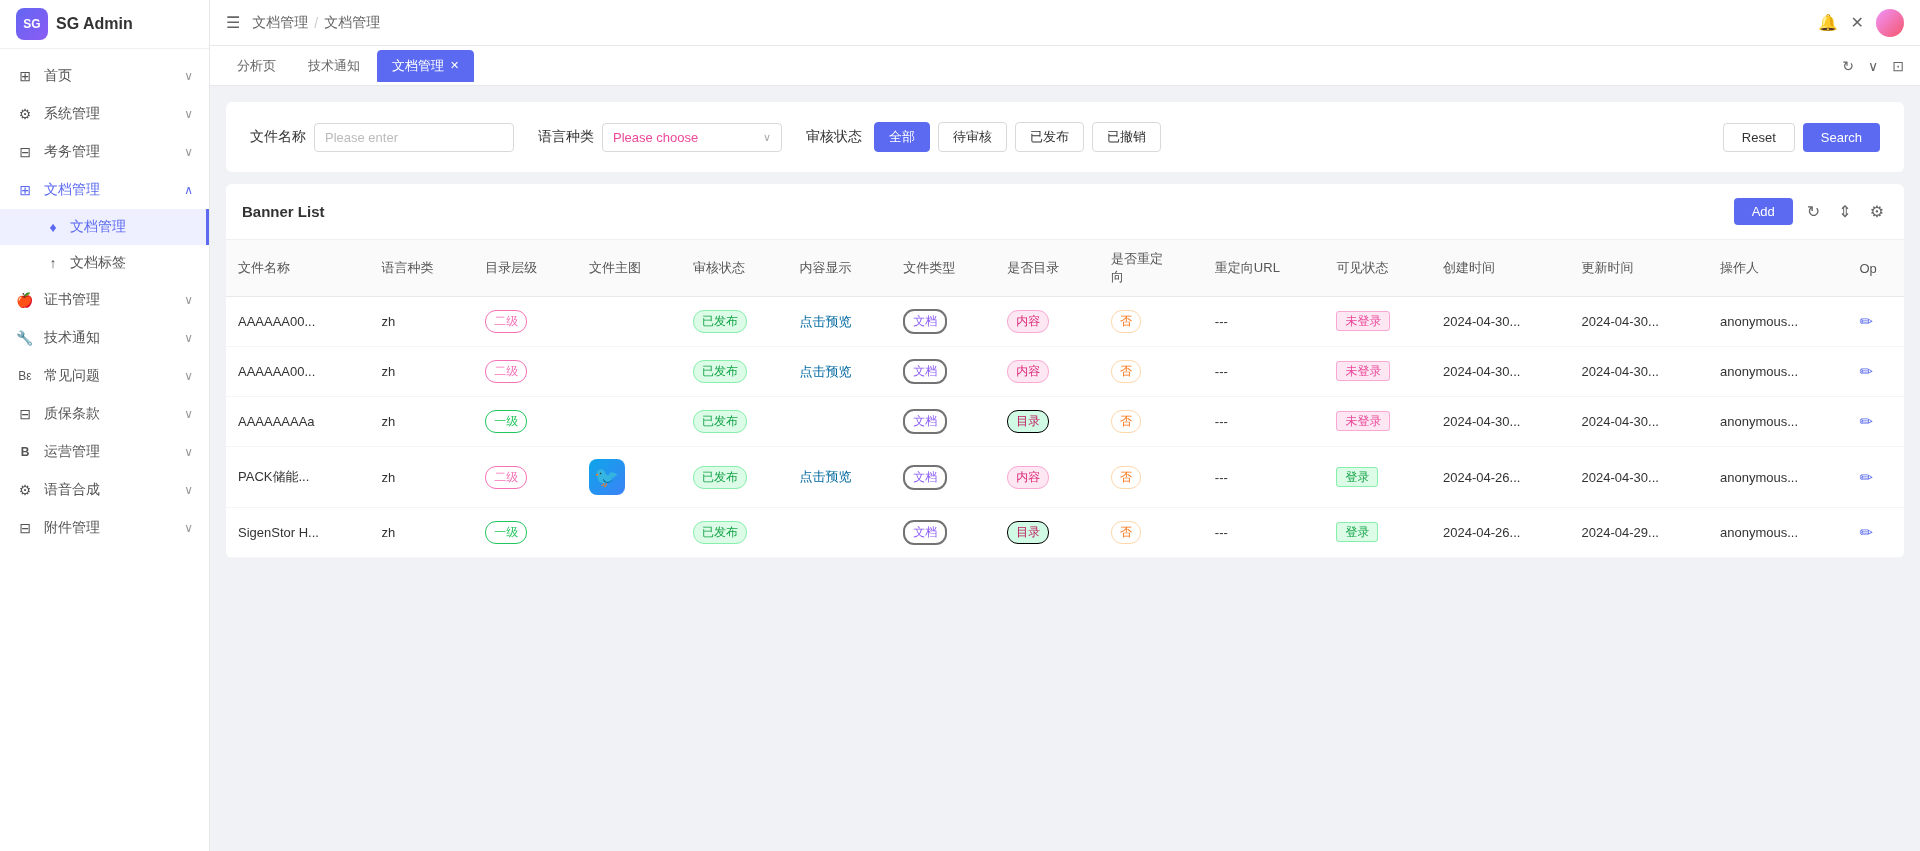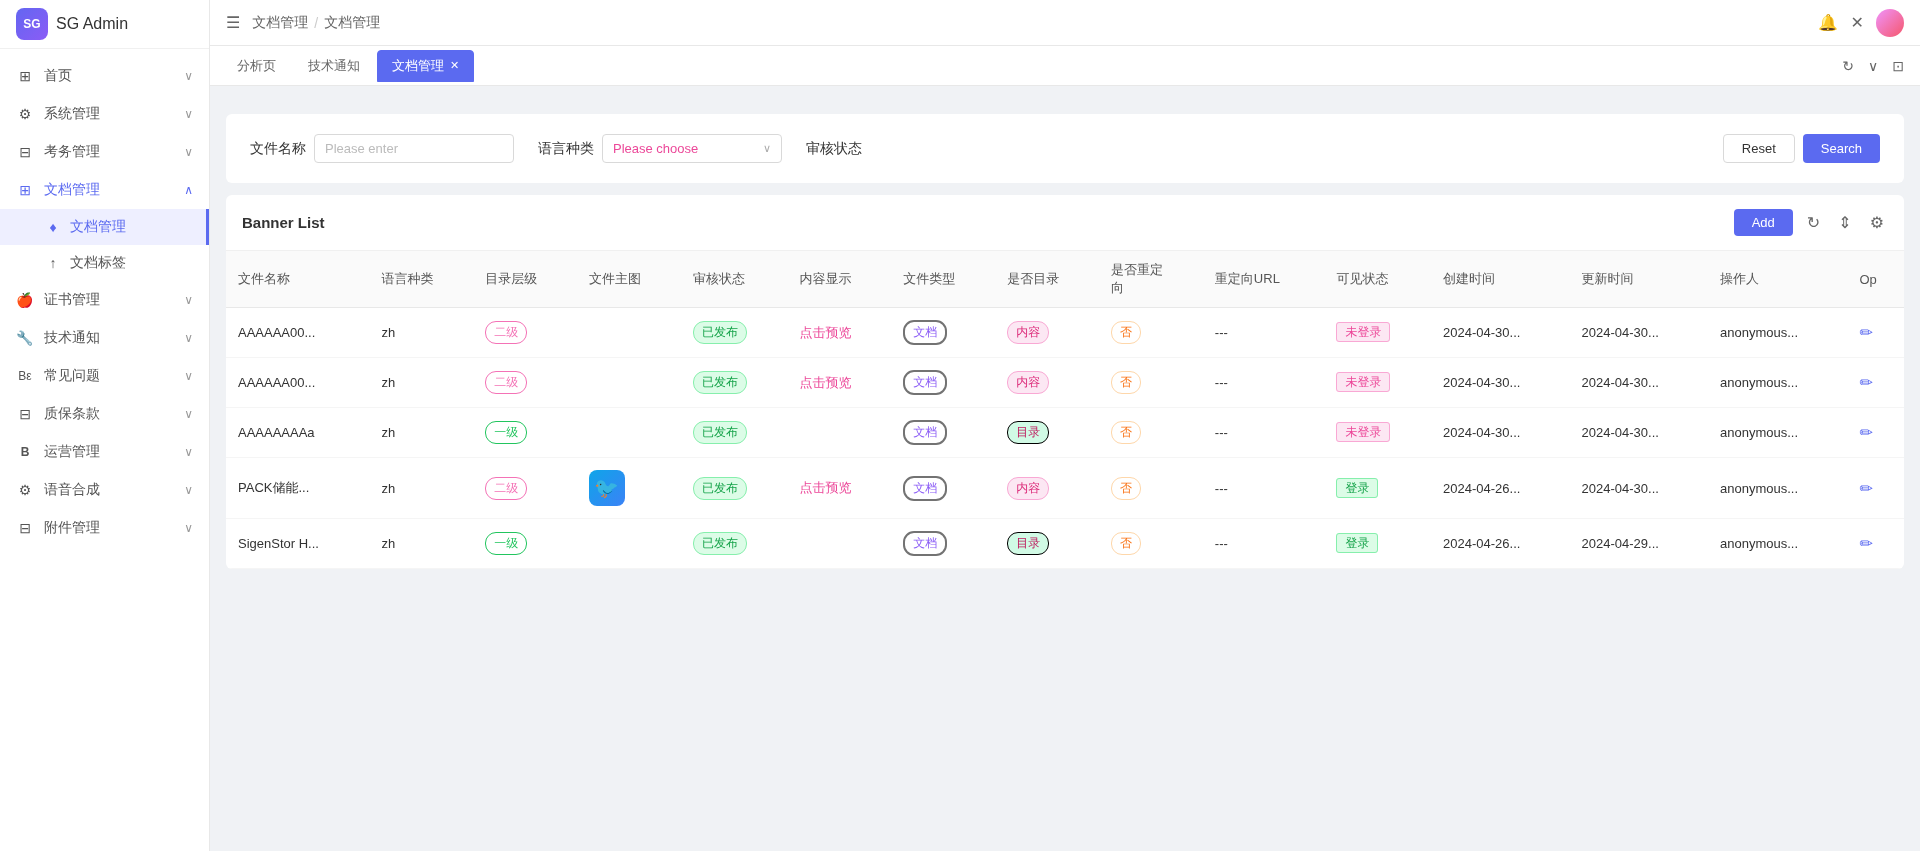--- a/index.html
+++ b/index.html
@@ -2,21 +2,21 @@
 <html><head>
   <meta charset="utf-8">
   <style>
     * { box-sizing: border-box; margin: 0; padding: 0; }
     body { font-family: -apple-system, BlinkMacSystemFont, 'Segoe UI', sans-serif; font-size: 14px; background: #f0f2f5; color: #333; display: flex; height: 851px; overflow: hidden; }
 
     
     .sidebar { width: 210px; background: #fff; height: 100%; display: flex; flex-direction: column; border-right: 1px solid #e8e8e8; flex-shrink: 0; }
     .sidebar-logo { display: flex; align-items: center; padding: 8px 16px; gap: 8px; border-bottom: 1px solid #f0f0f0; }
     .logo-icon { width: 32px; height: 32px; background: linear-gradient(135deg, #6366f1, #8b5cf6); border-radius: 8px; display: flex; align-items: center; justify-content: center; color: white; font-size: 12px; font-weight: bold; }
-    .logo-text { font-size: 16px; font-weight: 400; color: #333; }
+    .logo-text { font-size: 16px; font-weight: 700; color: #333; }
     .sidebar-menu { flex: 1; overflow-y: auto; padding: 8px 0; }
     .menu-item { display: flex; align-items: center; padding: 10px 16px; cursor: pointer; color: #555; gap: 10px; position: relative; }
     .menu-item.active-parent { color: #5b6af0; }
     .menu-item .menu-label { flex: 1; font-size: 14px; }
     .menu-item .chevron { font-size: 12px; color: #999; }
     .menu-icon { width: 18px; text-align: center; font-size: 14px; }
     .sub-menu-item { display: flex; align-items: center; padding: 9px 16px 9px 44px; cursor: pointer; color: #555; gap: 8px; }
     .sub-menu-item.active { color: #5b6af0; background: #eeefff; border-right: 3px solid #5b6af0; font-weight: 500; }
 
     
@@ -34,21 +34,21 @@
 
     
     .tabs-bar { background: #fff; border-bottom: 1px solid #e8e8e8; display: flex; align-items: center; padding: 0 12px; height: 40px; gap: 2px; }
     .tab { padding: 6px 14px; font-size: 13px; cursor: pointer; color: #666; border: 1px solid transparent; border-radius: 4px 4px 0 0; display: flex; align-items: center; gap: 6px; }
     .tab.active { background: #5b6af0; color: #fff; border-color: #5b6af0; }
     .tab-close { font-size: 11px; cursor: pointer; }
     .tabs-right { margin-left: auto; display: flex; align-items: center; gap: 6px; color: #666; }
     .tabs-right-icon { cursor: pointer; font-size: 14px; padding: 4px; }
 
     
-    .content { flex: 1; overflow-y: auto; padding: 16px; background: #f0f2f5; margin-top: 12px; }
+    .content { flex: 1; overflow-y: auto; padding: 16px; background: #f0f2f5; }
 
     
     .filter-panel { background: #fff; border-radius: 6px; padding: 20px 24px; margin-bottom: 12px; }
     .filter-row { display: flex; align-items: center; gap: 24px; flex-wrap: wrap; }
     .filter-item { display: flex; align-items: center; gap: 8px; }
     .filter-label { font-size: 14px; color: #333; white-space: nowrap; }
     .filter-input { border: 1px solid #d9d9d9; border-radius: 4px; padding: 6px 10px; font-size: 13px; color: #333; width: 200px; outline: none; }
     .filter-input::placeholder { color: #bbb; }
     .filter-select { border: 1px solid #d9d9d9; border-radius: 4px; padding: 6px 10px; font-size: 13px; color: #999; width: 180px; outline: none; display: flex; align-items: center; justify-content: space-between; cursor: pointer; background: #fff; }
     .filter-select-arrow { color: #aaa; font-size: 11px; }
@@ -77,21 +77,21 @@
     .tag { display: inline-block; padding: 2px 8px; border-radius: 11px; font-size: 12px; }
     .tag-pink { color: #f472b6; border: 1px solid #f472b6; }
     .tag-green-outline { color: #22c55e; border: 1px solid #22c55e; }
     .tag-published { background: #dcfce7; color: #16a34a; border: 1px solid #86efac; }
     .tag-content { background: #fce7f3; color: #db2777; border: 1px solid #f9a8d4; }
     .tag-catalog { background: #d1fae5; color: #be185d; border: 1px solid #000000; }
     .tag-doc { color: #8b5cf6; border: 2px solid #737373; }
     .tag-no { color: #f97316; border: 1px solid #fed7aa; }
     .tag-unlogin { background: #fce7f3; color: #ec4899; border: 1px solid #f9a8d4; padding: 2px 8px; border-radius: 3px; font-size: 12px; }
     .tag-login { background: #dcfce7; color: #16a34a; border: 1px solid #86efac; padding: 2px 8px; border-radius: 3px; font-size: 12px; }
-    .preview-link { color: #ec4899; cursor: pointer; text-decoration: none; font-size: 13px; }
+    .preview-link { color: #0369a1; cursor: pointer; text-decoration: none; font-size: 13px; }
     .op-icon { color: #5b6af0; cursor: pointer; font-size: 16px; }
     .app-icon-img { width: 36px; height: 36px; background: linear-gradient(135deg, #0ea5e9, #3b82f6); border-radius: 8px; display: flex; align-items: center; justify-content: center; color: white; font-size: 18px; }
   </style>
 </head>
 <body>
 
 <div class="sidebar">
   <div class="sidebar-logo">
     <div class="logo-icon">SG</div>
     <span class="logo-text">SG Admin</span>
@@ -225,20 +225,26 @@
         <div class="filter-item">
           <span class="filter-label">语言种类</span>
           <div class="filter-select">
             <span style="color:#ec4899">Please choose</span>
             <span class="filter-select-arrow">∨</span>
           </div>
         </div>
 
         <div class="filter-item">
           <span class="status-label">审核状态</span>
+          <div class="status-group">
+            <button class="status-btn active">全部</button>
+            <button class="status-btn">待审核</button>
+            <button class="status-btn">已发布</button>
+            <button class="status-btn">已撤销</button>
+          </div>
         </div>
 
         <div class="filter-actions">
           <button class="btn-reset">Reset</button>
           <button class="btn-search">Search</button>
         </div>
       </div>
     </div>
 
     <div class="table-panel">

